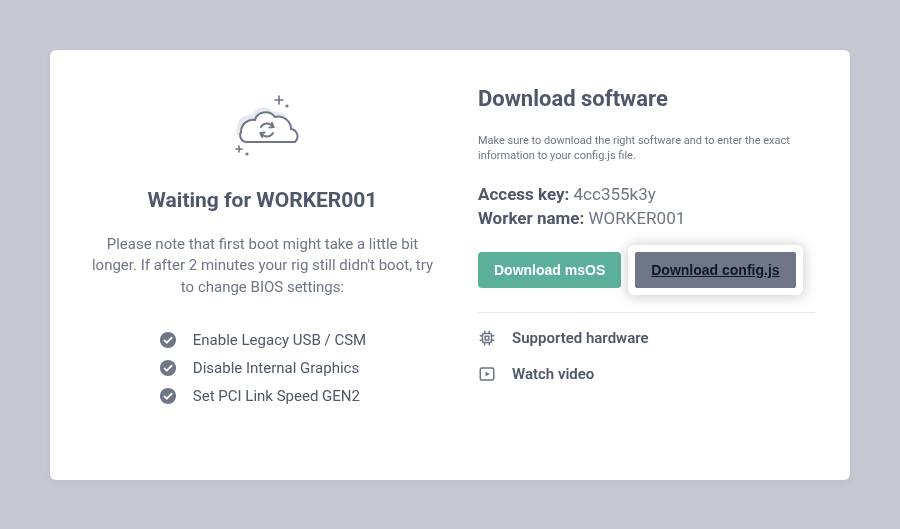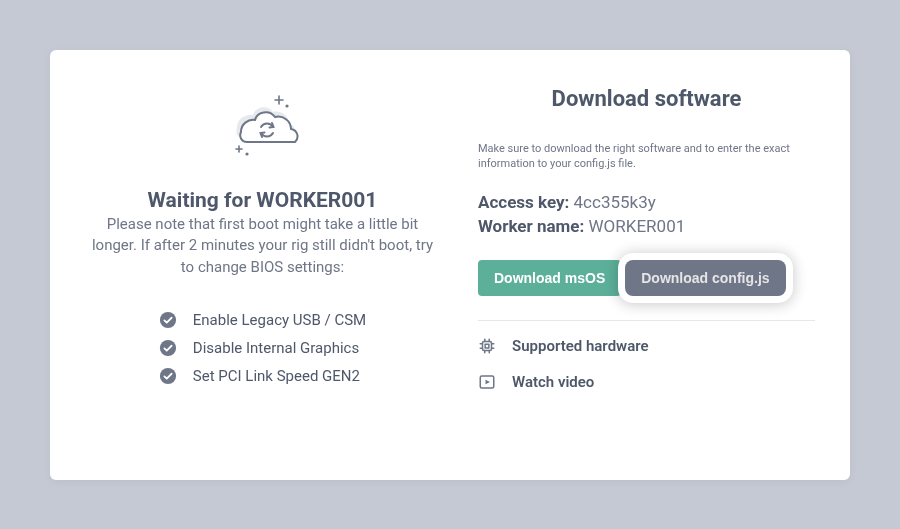--- a/index.html
+++ b/index.html
@@ -30,21 +30,21 @@
     .cloud-icon-wrap {
       display: flex;
       justify-content: center;
       margin-top: 6px;
       margin-bottom: 24px;
     }
     .waiting-title {
       font-size: 21px;
       font-weight: 700;
       color: #4e586a;
-      margin-bottom: 2px;
+      margin-bottom: 22px;
     }
     .waiting-desc {
       font-size: 15px;
       color: #6e7687;
       line-height: 1.45;
       margin-bottom: 32px;
       padding: 0 2px;
     }
     .bios-list {
       list-style: none;
@@ -66,22 +66,21 @@
     }
     .right-panel {
       width: 50%;
       padding-left: 28px;
       padding-right: 10px;
     }
     .dl-title {
       font-size: 22px;
       font-weight: 700;
       color: #4e586a;
-      margin-bottom: 30px;
-      text-align: center;
+      margin-bottom: 22px;
     }
     .dl-desc {
       font-size: 11px;
       color: #6e7687;
       line-height: 1.45;
       margin-bottom: 20px;
     }
     .kv-row {
       font-size: 17px;
       color: #4e586a;
@@ -89,44 +88,45 @@
     }
     .kv-label {
       font-weight: 700;
     }
     .kv-value {
       font-weight: 400;
       color: #6e7687;
     }
     .button-row {
       display: flex;
-      gap: 4px;
+      gap: 14px;
       margin-top: 24px;
       margin-bottom: 24px;
       align-items: center;
     }
     .btn {
       font-size: 14px;
       font-weight: 600;
       padding: 10px 16px;
       border-radius: 4px;
       border: none;
       cursor: pointer;
       white-space: nowrap;
     }
     .btn-primary {
       background: #5cb09a;
       color: #ffffff;
     }
     .btn-secondary-highlight {
       background: #6e7687;
-      color: #e5e5e5;
+      color: #0f172a;
       position: relative;
       box-shadow: 0 0 0 7px #ffffff, 0 1px 14px 8px rgba(0,0,0,0.2);
-      border-radius: 8px;
+      border-radius: 2px;
+      text-decoration: underline;
     }
     .divider {
       border: none;
       border-top: 1px solid #e5e7ec;
       margin-bottom: 16px;
     }
     .link-row {
       display: flex;
       align-items: center;
       font-size: 15px;

